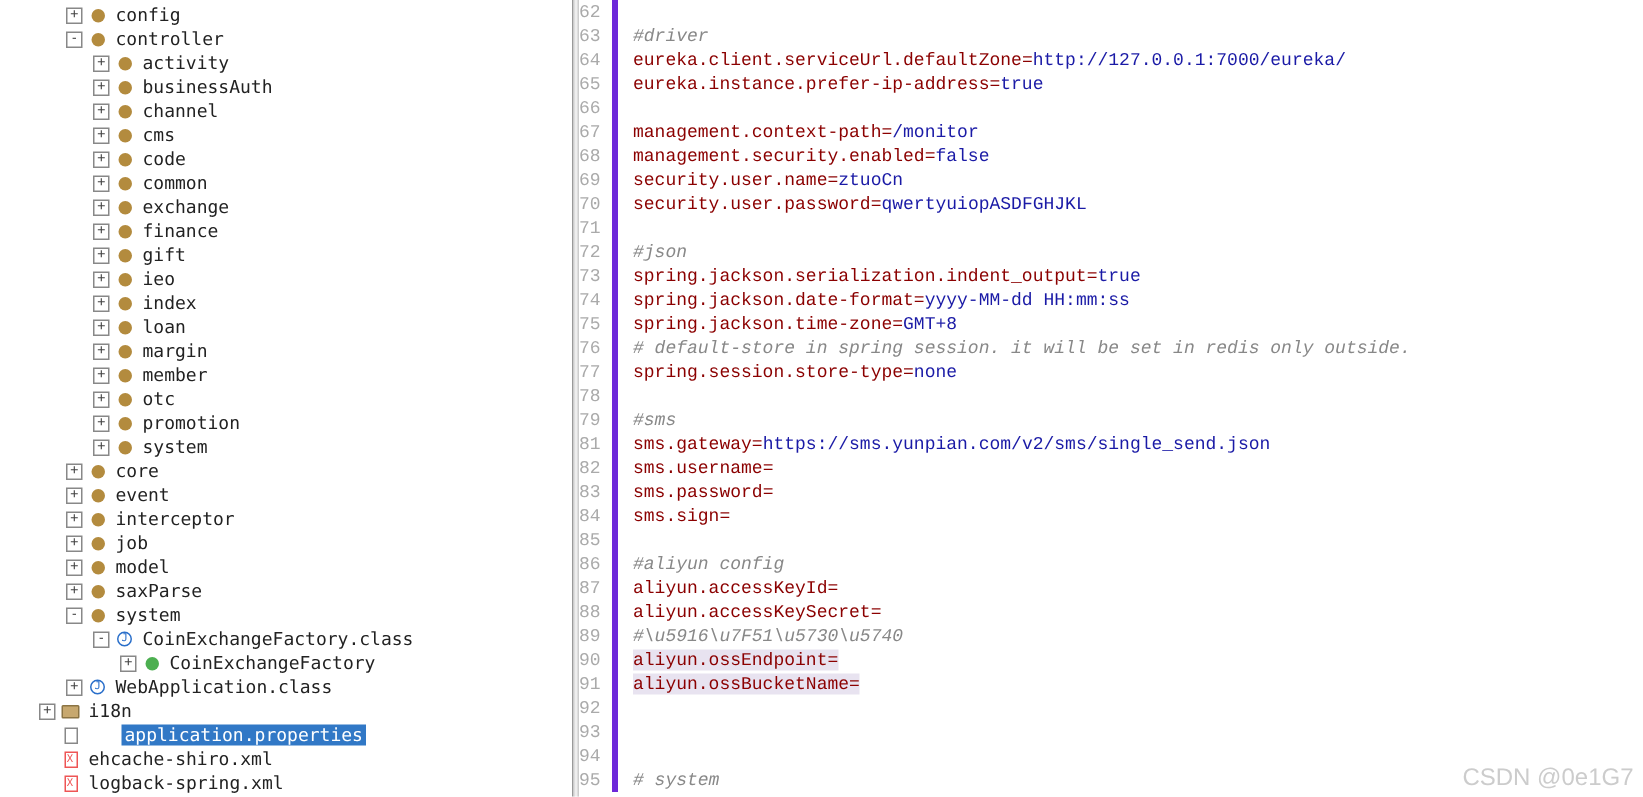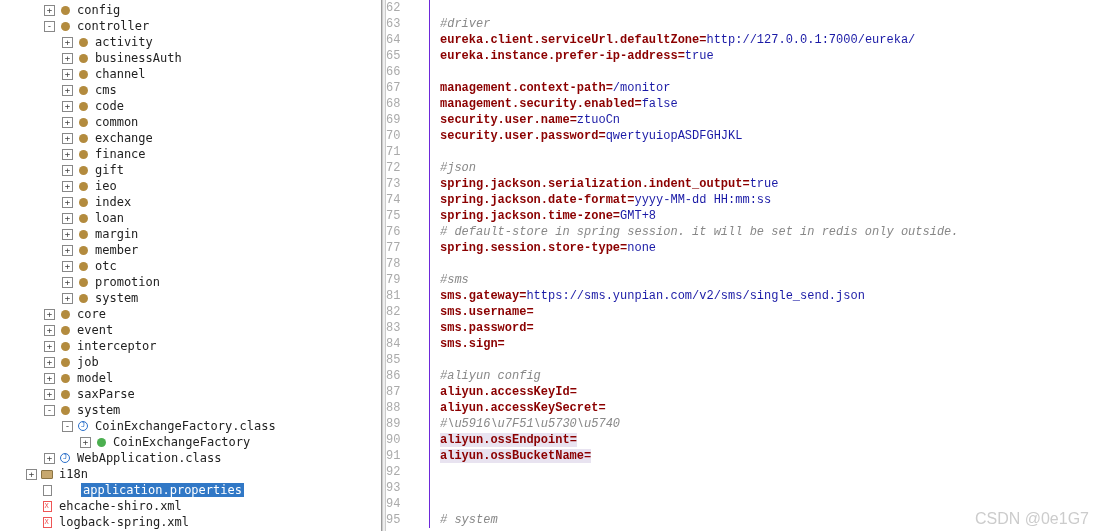--- a/index.html
+++ b/index.html
@@ -85,33 +85,34 @@
 .code-line {
   display: flex;
   align-items: flex-start;
   font-family: "Courier New", monospace;
   font-size: 12px;
   line-height: 16px;
   height: 16px;
   white-space: pre;
 }
 .gutter {
-  width: 44px;
+  width: 26px;
+  text-align: right;
   color: #aaa;
   padding-right: 10px;
   flex-shrink: 0;
   user-select: none;
-  border-right: 1px solid #6d28d9;
+  border-right: 4px solid #6d28d9;
 }
 .code {
   padding-left: 10px;
   flex: 1;
 }
 .c-comment { color: #888; font-style: italic; }
-.c-key { color: #8b0000; font-weight: bold; }
+.c-key { color: #8b0000; font-weight: normal; }
 .c-val { color: #1a1aa6; }
 .c-hl { background: #e8e3f0; display: inline; }
 .watermark {
   position: absolute;
   bottom: 3px;
   right: 6px;
   color: #ccc;
   font-size: 16px;
   font-family: Arial, sans-serif;
 }

